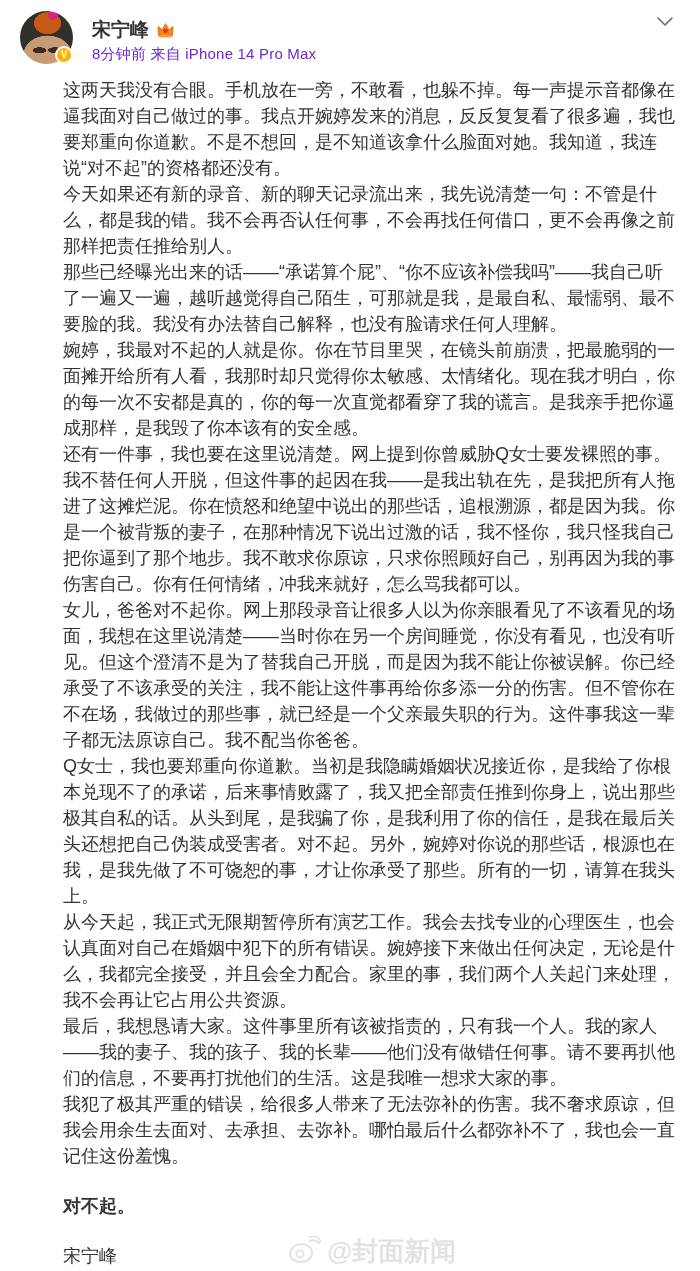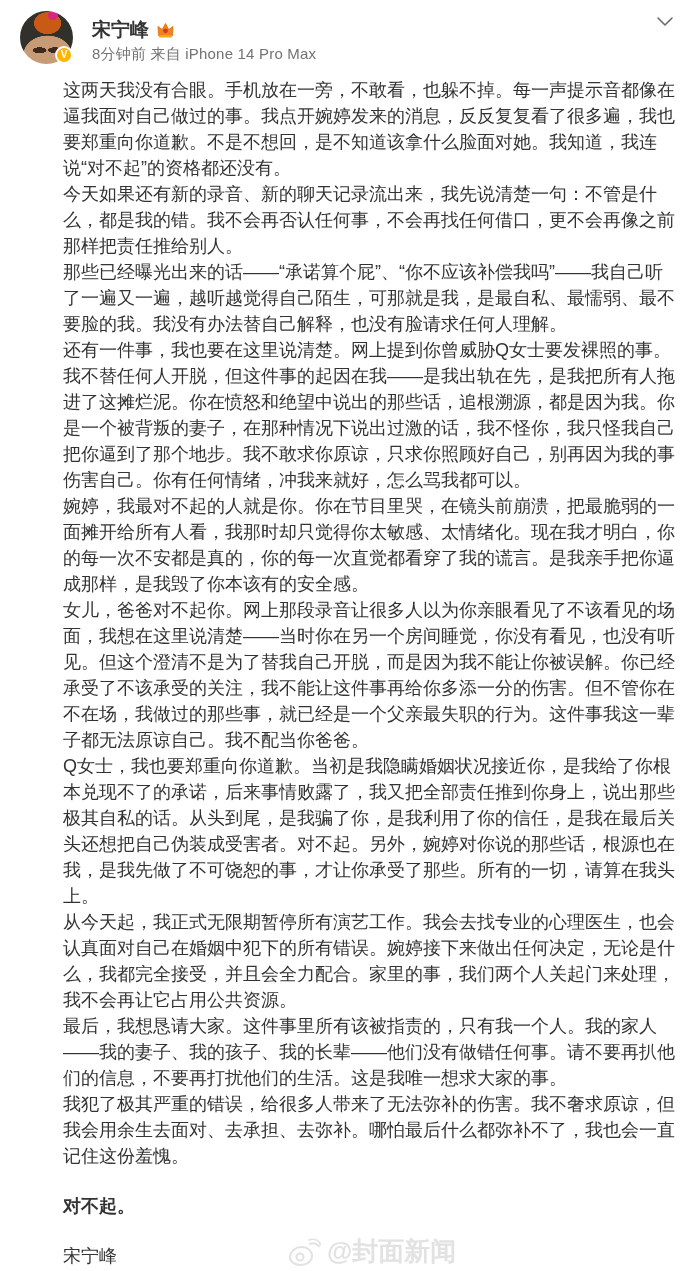--- a/index.html
+++ b/index.html
@@ -32,39 +32,39 @@
     line-height: 1;
   }
   .name-row {
     position: absolute; left: 92px; top: 17px;
     display: flex; align-items: center; gap: 7px;
   }
   .username { font-size: 19px; font-weight: bold; color: #333333; cursor: pointer; }
   .vip-badge { width: 19px; height: 19px; display: inline-block; }
   .meta {
     position: absolute; left: 92px; top: 45px;
-    font-size: 15px; color: #737373; letter-spacing: 0.2px;
+    font-size: 15px; color: #6d28d9; letter-spacing: 0.2px;
   }
   .chevron {
     position: absolute; right: 26px; top: 13px;
     width: 18px; height: 11px; cursor: pointer;
   }
   .content {
     position: absolute; left: 63px; top: 77px; width: 613px;
     font-size: 18px; line-height: 26px; color: #333333;
     word-break: break-all;
   }
   .para { margin: 0; }
   .closing { margin-top: 24px; font-weight: bold; }
   .signature { margin-top: 24px; }
   .date-row { display: flex; align-items: baseline; }
   .collapse-link { color: #eb7350; margin-left: 10px; text-decoration: none; cursor: pointer; }
   .watermark {
     position: absolute; left: 288px; top: 1234px;
-    display: flex; align-items: center; gap: 5px;
+    display: flex; gap: 5px;
     color: #e2e2e2; font-size: 26px; font-weight: bold;
     user-select: none; white-space: nowrap;
   }
   .watermark svg { display: block; }
 </style>
 </head>
 <body>
 
 <div>
 
@@ -91,22 +91,22 @@
     <svg width="18" height="11" viewBox="0 0 18 11">
       <polyline points="2,2 9,9 16,2" fill="none" stroke="#6b6b6b" stroke-width="1.6" stroke-linecap="round" stroke-linejoin="round"></polyline>
     </svg>
   </span>
 
   <div class="content">
     <div>
         <div class="para">这两天我没有合眼。手机放在一旁，不敢看，也躲不掉。每一声提示音都像在逼我面对自己做过的事。我点开婉婷发来的消息，反反复复看了很多遍，我也要郑重向你道歉。不是不想回，是不知道该拿什么脸面对她。我知道，我连说“对不起”的资格都还没有。</div>
         <div class="para">今天如果还有新的录音、新的聊天记录流出来，我先说清楚一句：不管是什么，都是我的错。我不会再否认任何事，不会再找任何借口，更不会再像之前那样把责任推给别人。</div>
         <div class="para">那些已经曝光出来的话——“承诺算个屁”、“你不应该补偿我吗”——我自己听了一遍又一遍，越听越觉得自己陌生，可那就是我，是最自私、最懦弱、最不要脸的我。我没有办法替自己解释，也没有脸请求任何人理解。</div>
+        <div class="para">婉婷，我最对不起的人就是你。你在节目里哭，在镜头前崩溃，把最脆弱的一面摊开给所有人看，我那时却只觉得你太敏感、太情绪化。现在我才明白，你的每一次不安都是真的，你的每一次直觉都看穿了我的谎言。是我亲手把你逼成那样，是我毁了你本该有的安全感。</div>
         <div class="para">还有一件事，我也要在这里说清楚。网上提到你曾威胁Q女士要发裸照的事。我不替任何人开脱，但这件事的起因在我——是我出轨在先，是我把所有人拖进了这摊烂泥。你在愤怒和绝望中说出的那些话，追根溯源，都是因为我。你是一个被背叛的妻子，在那种情况下说出过激的话，我不怪你，我只怪我自己把你逼到了那个地步。我不敢求你原谅，只求你照顾好自己，别再因为我的事伤害自己。你有任何情绪，冲我来就好，怎么骂我都可以。</div>
-        <div class="para">婉婷，我最对不起的人就是你。你在节目里哭，在镜头前崩溃，把最脆弱的一面摊开给所有人看，我那时却只觉得你太敏感、太情绪化。现在我才明白，你的每一次不安都是真的，你的每一次直觉都看穿了我的谎言。是我亲手把你逼成那样，是我毁了你本该有的安全感。</div>
         <div class="para">女儿，爸爸对不起你。网上那段录音让很多人以为你亲眼看见了不该看见的场面，我想在这里说清楚——当时你在另一个房间睡觉，你没有看见，也没有听见。但这个澄清不是为了替我自己开脱，而是因为我不能让你被误解。你已经承受了不该承受的关注，我不能让这件事再给你多添一分的伤害。但不管你在不在场，我做过的那些事，就已经是一个父亲最失职的行为。这件事我这一辈子都无法原谅自己。我不配当你爸爸。</div>
         <div class="para">Q女士，我也要郑重向你道歉。当初是我隐瞒婚姻状况接近你，是我给了你根本兑现不了的承诺，后来事情败露了，我又把全部责任推到你身上，说出那些极其自私的话。从头到尾，是我骗了你，是我利用了你的信任，是我在最后关头还想把自己伪装成受害者。对不起。另外，婉婷对你说的那些话，根源也在我，是我先做了不可饶恕的事，才让你承受了那些。所有的一切，请算在我头上。</div>
         <div class="para">从今天起，我正式无限期暂停所有演艺工作。我会去找专业的心理医生，也会认真面对自己在婚姻中犯下的所有错误。婉婷接下来做出任何决定，无论是什么，我都完全接受，并且会全力配合。家里的事，我们两个人关起门来处理，我不会再让它占用公共资源。</div>
         <div class="para">最后，我想恳请大家。这件事里所有该被指责的，只有我一个人。我的家人——我的妻子、我的孩子、我的长辈——他们没有做错任何事。请不要再扒他们的信息，不要再打扰他们的生活。这是我唯一想求大家的事。</div>
         <div class="para">我犯了极其严重的错误，给很多人带来了无法弥补的伤害。我不奢求原谅，但我会用余生去面对、去承担、去弥补。哪怕最后什么都弥补不了，我也会一直记住这份羞愧。</div>
       </div>
     <div class="para closing">对不起。</div>
     <div class="para signature">宋宁峰</div>
     <div class="para date-row">
       <span>2026年4月1日</span>

